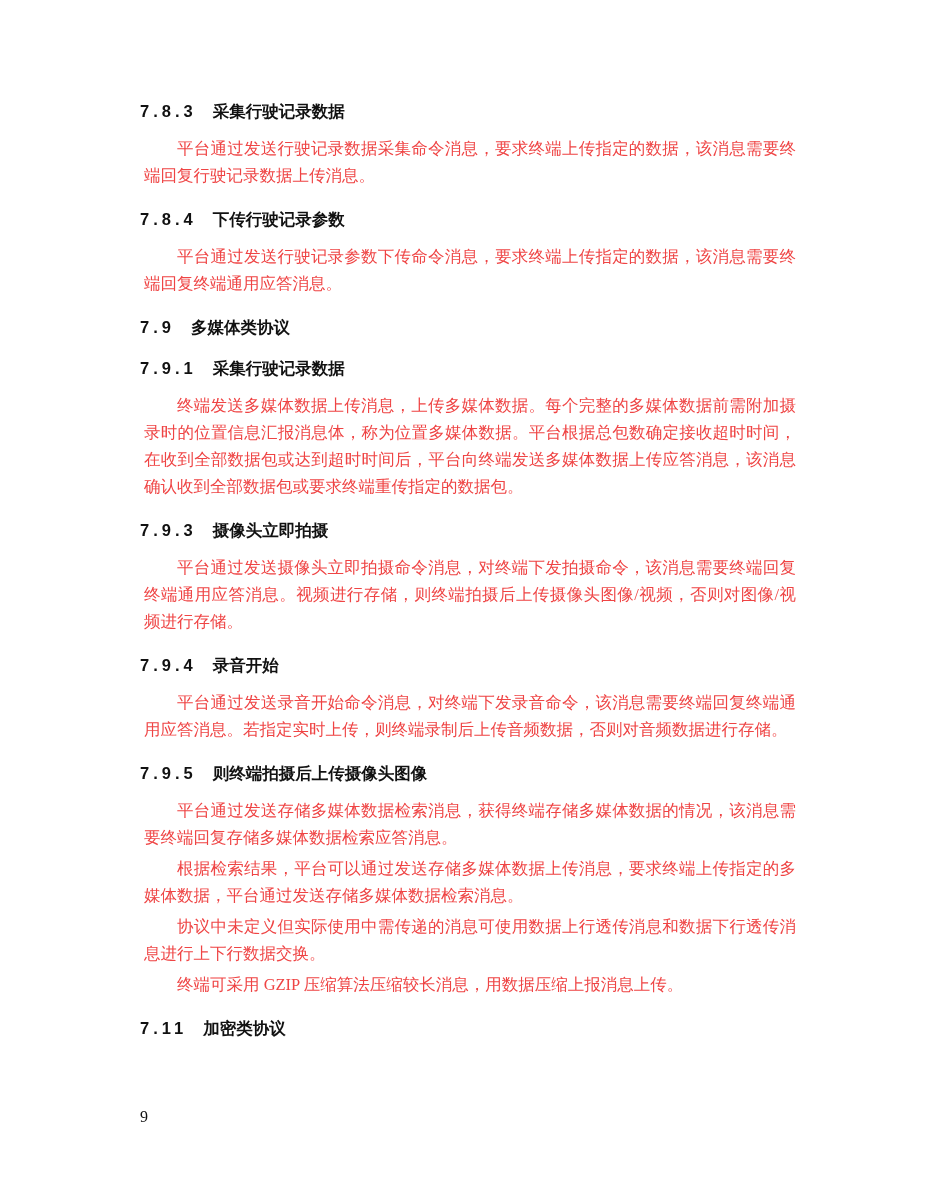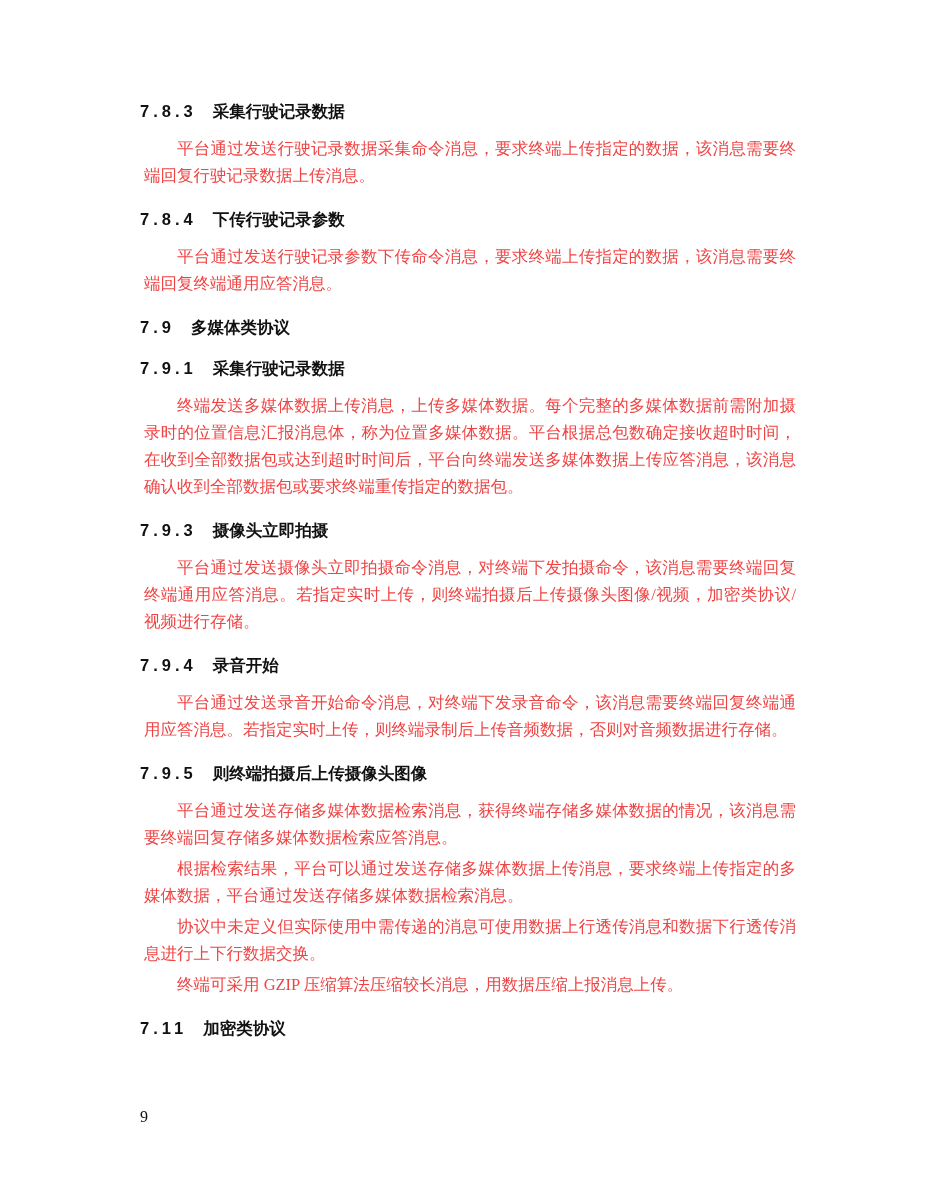--- a/index.html
+++ b/index.html
@@ -86,21 +86,21 @@
 
     <div class="heading">
       <span class="num">7.9.1</span><span class="ttl">采集行驶记录数据</span>
     </div>
 
     <p class="para">终端发送多媒体数据上传消息，上传多媒体数据。每个完整的多媒体数据前需附加摄录时的位置信息汇报消息体，称为位置多媒体数据。平台根据总包数确定接收超时时间，在收到全部数据包或达到超时时间后，平台向终端发送多媒体数据上传应答消息，该消息确认收到全部数据包或要求终端重传指定的数据包。</p>
 
     <div class="heading">
       <span class="num">7.9.3</span><span class="ttl">摄像头立即拍摄</span>
     </div>
-    <p class="para">平台通过发送摄像头立即拍摄命令消息，对终端下发拍摄命令，该消息需要终端回复终端通用应答消息。若指定实时上传，则终端拍摄后上传摄像头图像/视频，加密类协议/视频进行存储。</p>
+    <p class="para">平台通过发送摄像头立即拍摄命令消息，对终端下发拍摄命令，该消息需要终端回复终端通用应答消息。视频进行存储，则终端拍摄后上传摄像头图像/视频，否则对图像/视频进行存储。</p>
 
     <div class="heading">
       <span class="num">7.9.4</span><span class="ttl">录音开始</span>
     </div>
     <p class="para">平台通过发送录音开始命令消息，对终端下发录音命令，该消息需要终端回复终端通用应答消息。若指定实时上传，则终端录制后上传音频数据，否则对音频数据进行存储。</p>
 
     <div class="heading">
       <span class="num">7.9.5</span><span class="ttl">则终端拍摄后上传摄像头图像</span>
     </div>
     <p class="para">平台通过发送存储多媒体数据检索消息，获得终端存储多媒体数据的情况，该消息需要终端回复存储多媒体数据检索应答消息。</p>

